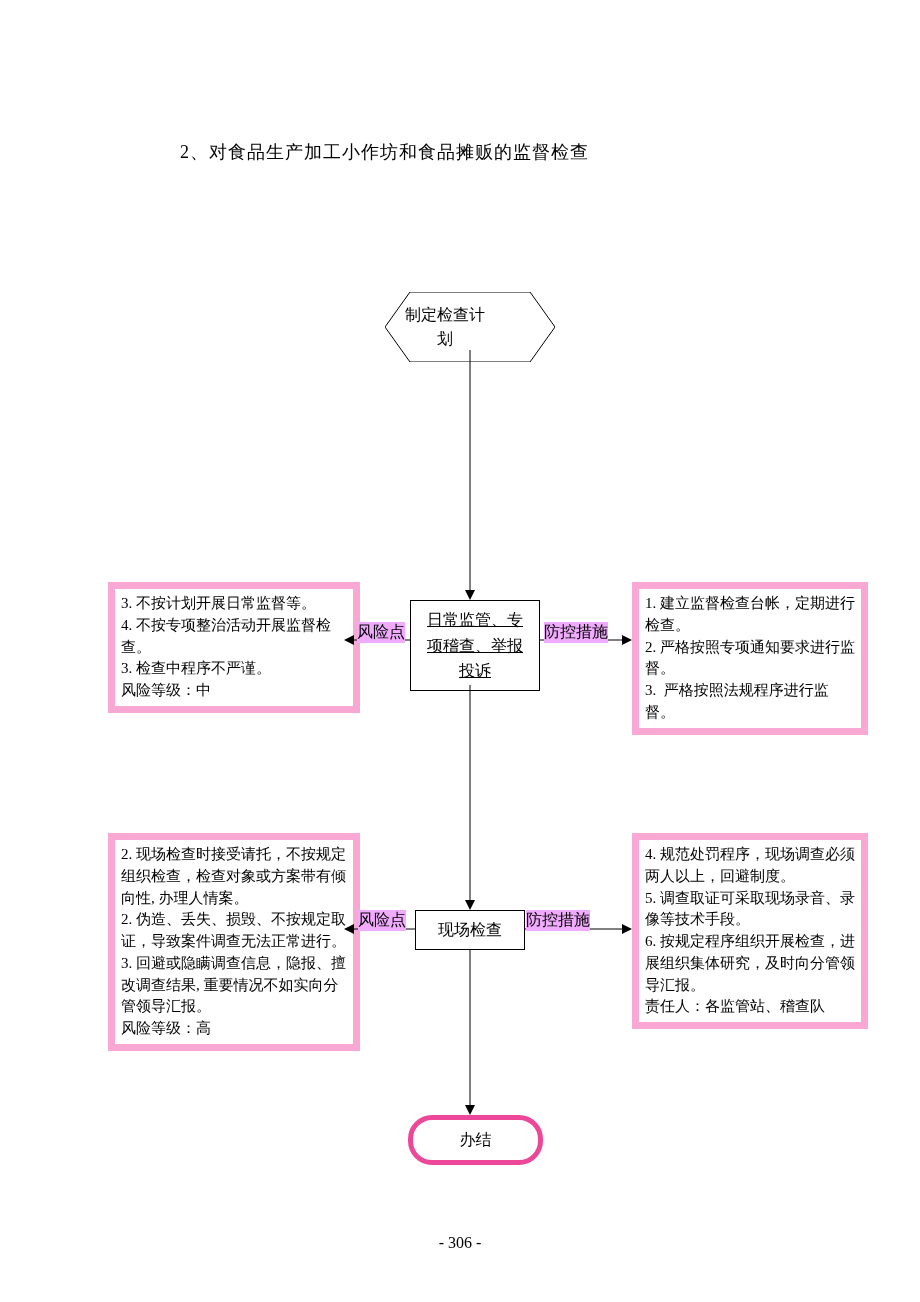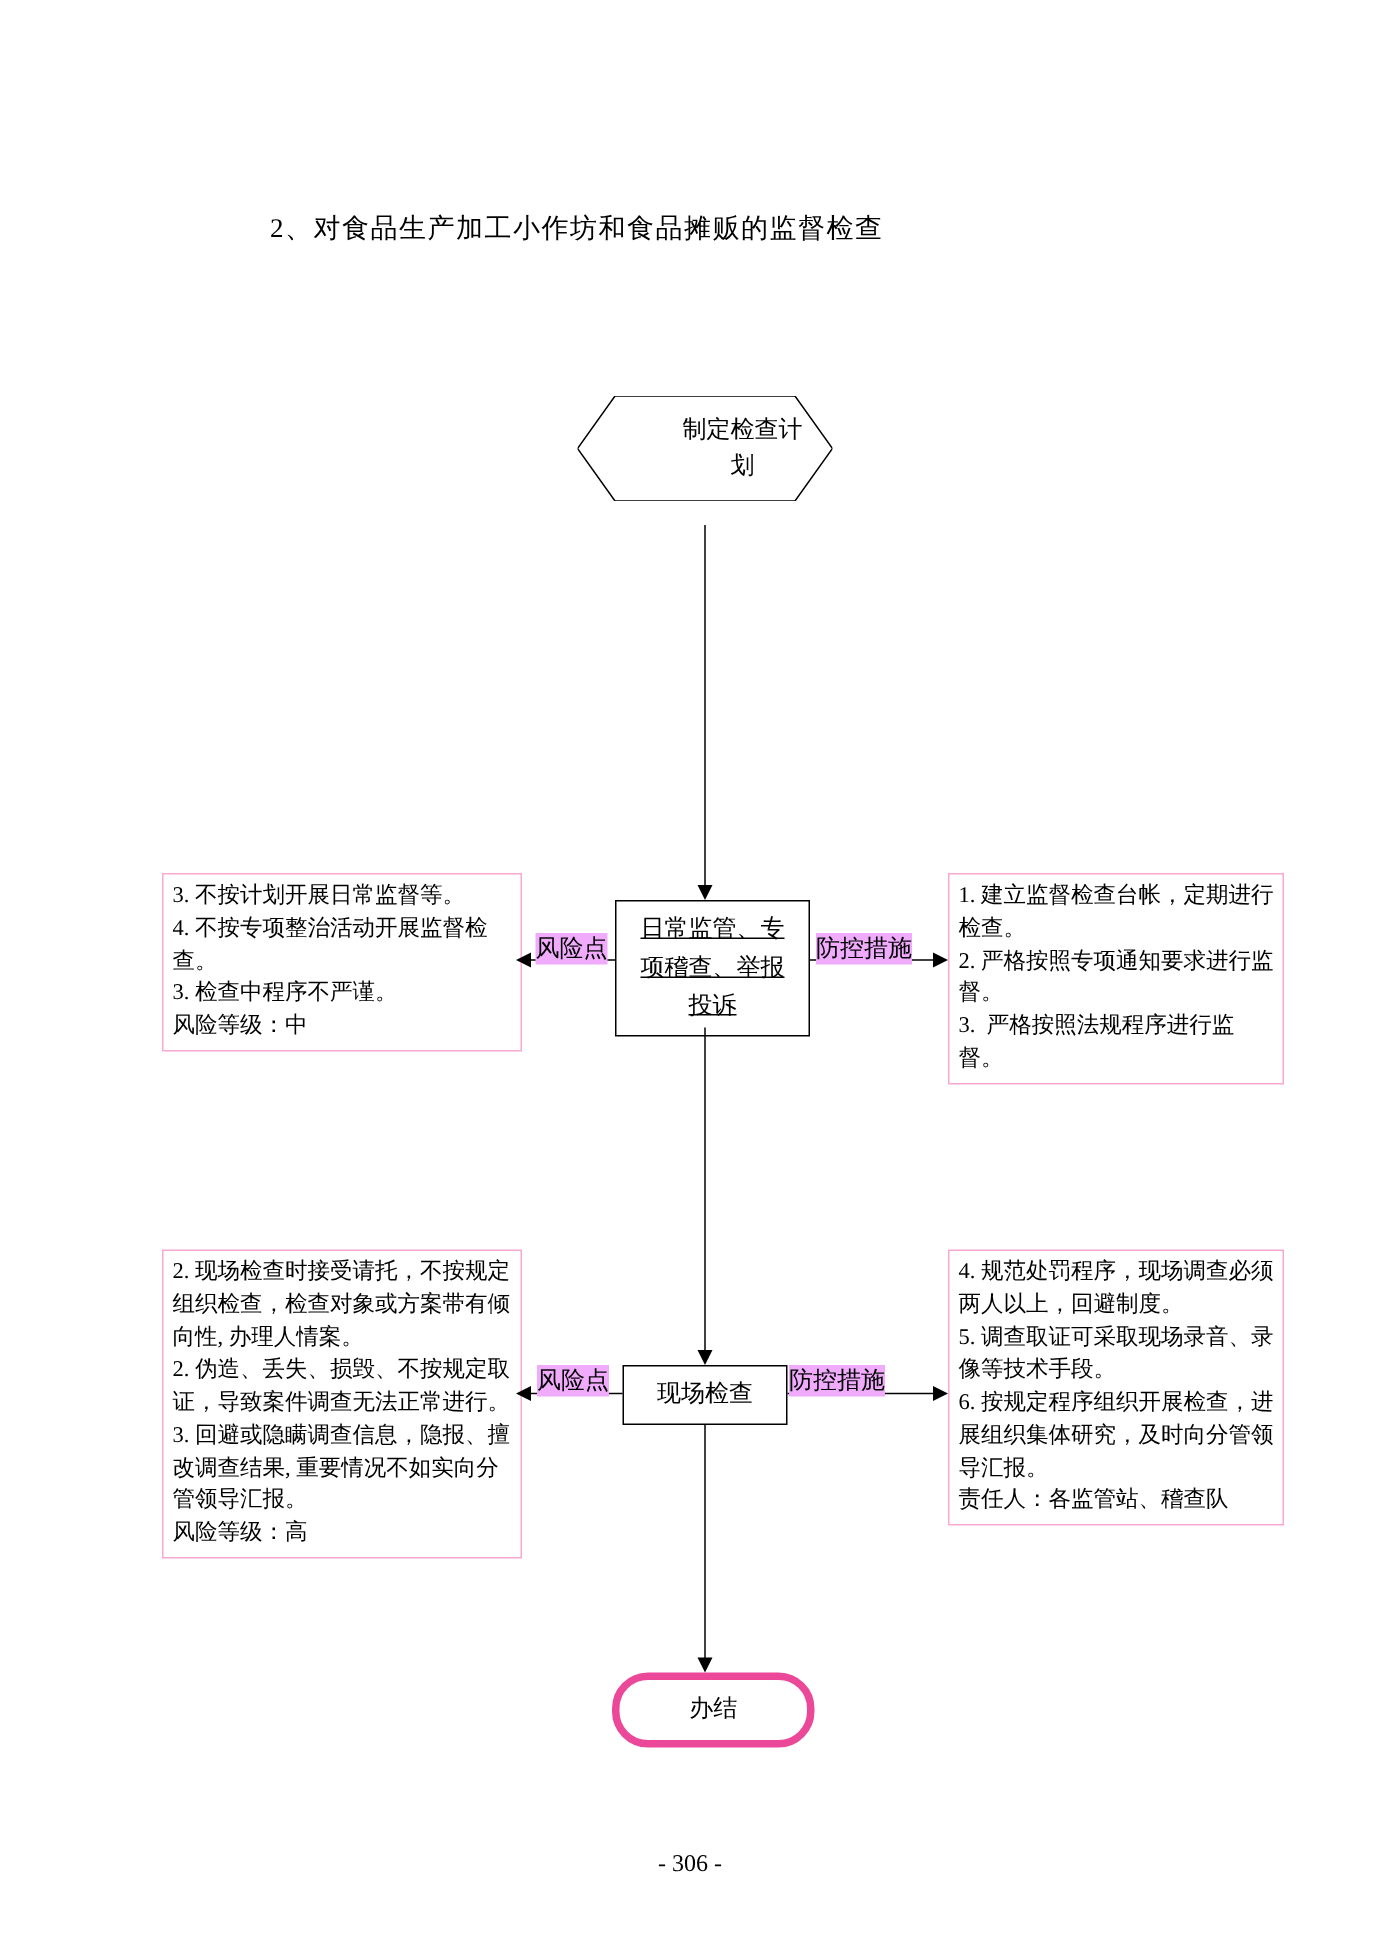--- a/index.html
+++ b/index.html
@@ -16,47 +16,47 @@
     position: absolute;
     left: 140px;
     top: 140px;
     font-size: 18px;
     letter-spacing: 1px;
     margin-left: 40px;
   }
   .hexagon {
     position: absolute;
     left: 385px;
-    top: 264px;
+    top: 292px;
     width: 170px;
     height: 70px;
     display: flex;
     align-items: center;
-    justify-content: flex-end;
+    justify-content: flex-start;
   }
   .hexagon svg { position:absolute; inset:0; }
   .hexagon-label {
     position: relative;
     text-align: center;
     font-size: 16px;
     line-height: 1.5;
     width: 120px;
   }
   .node-box {
     position: absolute;
     border: 1px solid #000;
     text-align: center;
     font-size: 16px;
     line-height: 1.6;
     padding: 6px 4px;
     background: #fff;
   }
   .side-box {
     position: absolute;
-    border: 1px solid #f9a8d4;
+    border: 7px solid #f9a8d4;
     font-size: 15px;
     line-height: 1.45;
     padding: 4px 6px;
     text-align: left;
     background: #fff;
   }
   .terminal {
     position: absolute;
     border: 5px solid #ec4899;
     border-radius: 24px;

